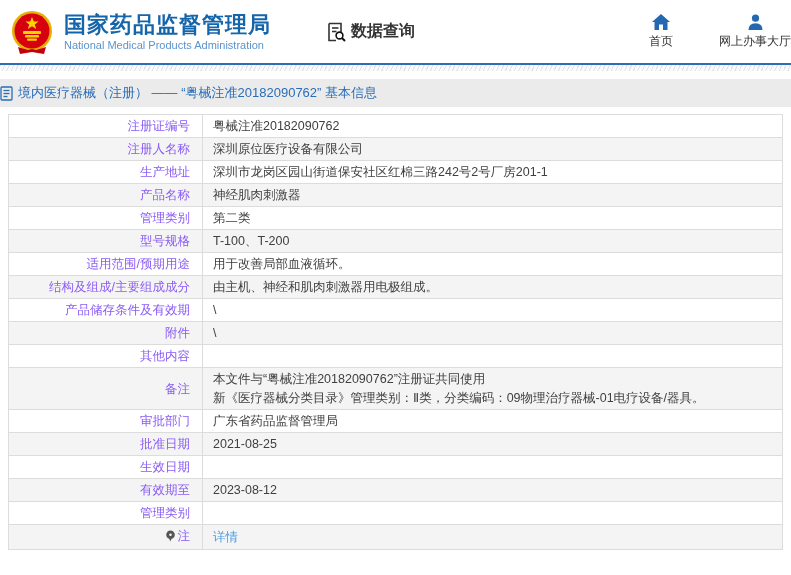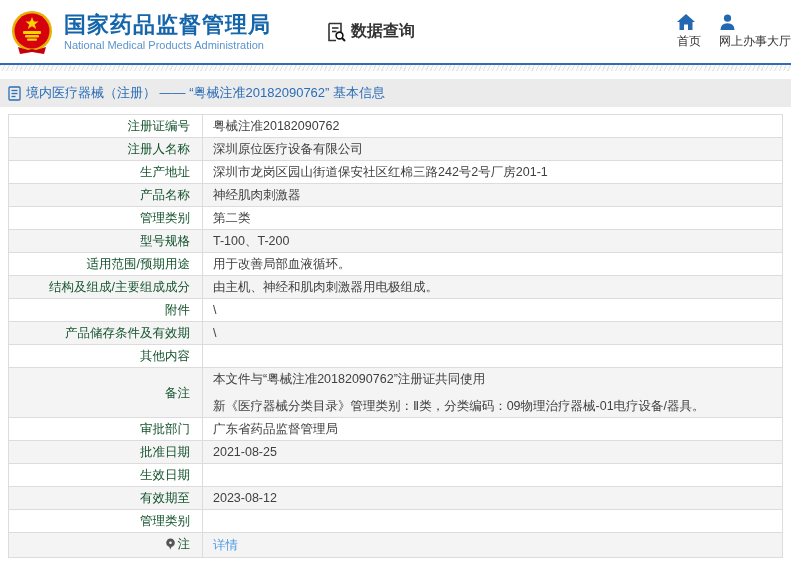--- a/index.html
+++ b/index.html
@@ -15,57 +15,57 @@
   .brand { margin-left: 8px; }
   .brand-title { font-size: 22px; font-weight: bold; color: #1565ab; letter-spacing: 1px; line-height: 26px; }
   .brand-sub { font-size: 11px; color: #5b93cc; margin-top: 1px; }
   .nav-query {
     display: flex; align-items: center; margin-left: 54px; cursor: pointer;
     color: #333; font-size: 16px; font-weight: 600; justify-content: space-between;
   }
   .nav-query svg { margin-right: 4px; }
   .header-spacer { flex: 1; }
   .nav-mini {
-    display: flex; flex-direction: column; 
-    margin-left: 18px; cursor: pointer; color: #333; font-size: 12px;
+    display: flex; flex-direction: column; align-items: center;
+    margin-left: 46px; cursor: pointer; color: #333; font-size: 12px;
   }
   .nav-mini svg { margin-bottom: 3px; }
 
   
   .blue-line { height: 2px; background: #2d6db5; }
   .hatch-strip {
     height: 6px;
     background: repeating-linear-gradient(115deg, #e3e3e3 0 1px, #fafafa 1px 4px);
   }
 
   
   .crumb-bar {
     margin: 8px 0 0 0; height: 28px; background: #ebebeb;
-    display: flex; align-items: center; padding-left: 8px;
+    display: flex; align-items: center; padding-left: 0;
   }
   .crumb-bar svg { margin-right: 5px; flex: 0 0 auto; }
   .crumb-text { font-size: 13px; color: #2a6db8; }
 
   
   .info-table {
     margin: 7px 8px 0 8px; width: 775px;
     border-collapse: collapse; table-layout: fixed;
   }
   .info-table td {
     border: 1px solid #dcdcdc; font-size: 12.5px; line-height: 16px;
     padding: 3px 10px; height: 23px; vertical-align: middle;
   }
   .info-table tr:nth-child(even) td { background: #f4f4f4; }
   .label-cell {
-    width: 194px; text-align: right; color: #14532d; padding-right: 12px !important;
+    width: 194px; text-align: right; color: #8b5cf6; padding-right: 12px !important;
     white-space: nowrap;
   }
   .value-cell { color: #404040; }
   .value-cell a { color: #4a9be4; text-decoration: none; cursor: pointer; }
-  .value-line + .value-line { margin-top: 11px; }
+  .value-line + .value-line { margin-top: 3px; }
   .note-icon { display: inline-block; vertical-align: -2px; margin-right: 2px; }
 </style>
 </head>
 <body>
 
 <div class="header">
   <svg class="emblem" viewBox="0 0 48 48">
     <circle cx="24" cy="22" r="20" fill="#e8b004"></circle>
     <circle cx="24" cy="22" r="17.5" fill="#d7000f"></circle>
     <polygon points="24,8 25.8,12.6 30.5,12.6 26.8,15.5 28.2,20 24,17.3 19.8,20 21.2,15.5 17.5,12.6 22.2,12.6" fill="#ffd200"></polygon>
@@ -150,25 +150,25 @@
       </tr>
       <tr>
         <td class="label-cell">适用范围/预期用途</td>
         <td class="value-cell">用于改善局部血液循环。</td>
       </tr>
       <tr>
         <td class="label-cell">结构及组成/主要组成成分</td>
         <td class="value-cell">由主机、神经和肌肉刺激器用电极组成。</td>
       </tr>
       <tr>
+        <td class="label-cell">产品储存条件及有效期</td>
+        <td class="value-cell">\</td>
+      </tr>
+      <tr>
         <td class="label-cell">附件</td>
-        <td class="value-cell">\</td>
-      </tr>
-      <tr>
-        <td class="label-cell">产品储存条件及有效期</td>
         <td class="value-cell">\</td>
       </tr>
       <tr>
         <td class="label-cell">其他内容</td>
         <td class="value-cell"></td>
       </tr>
       <tr>
         <td class="label-cell">备注</td>
         <td class="value-cell">
           <div class="value-line">本文件与“粤械注准20182090762”注册证共同使用</div>

